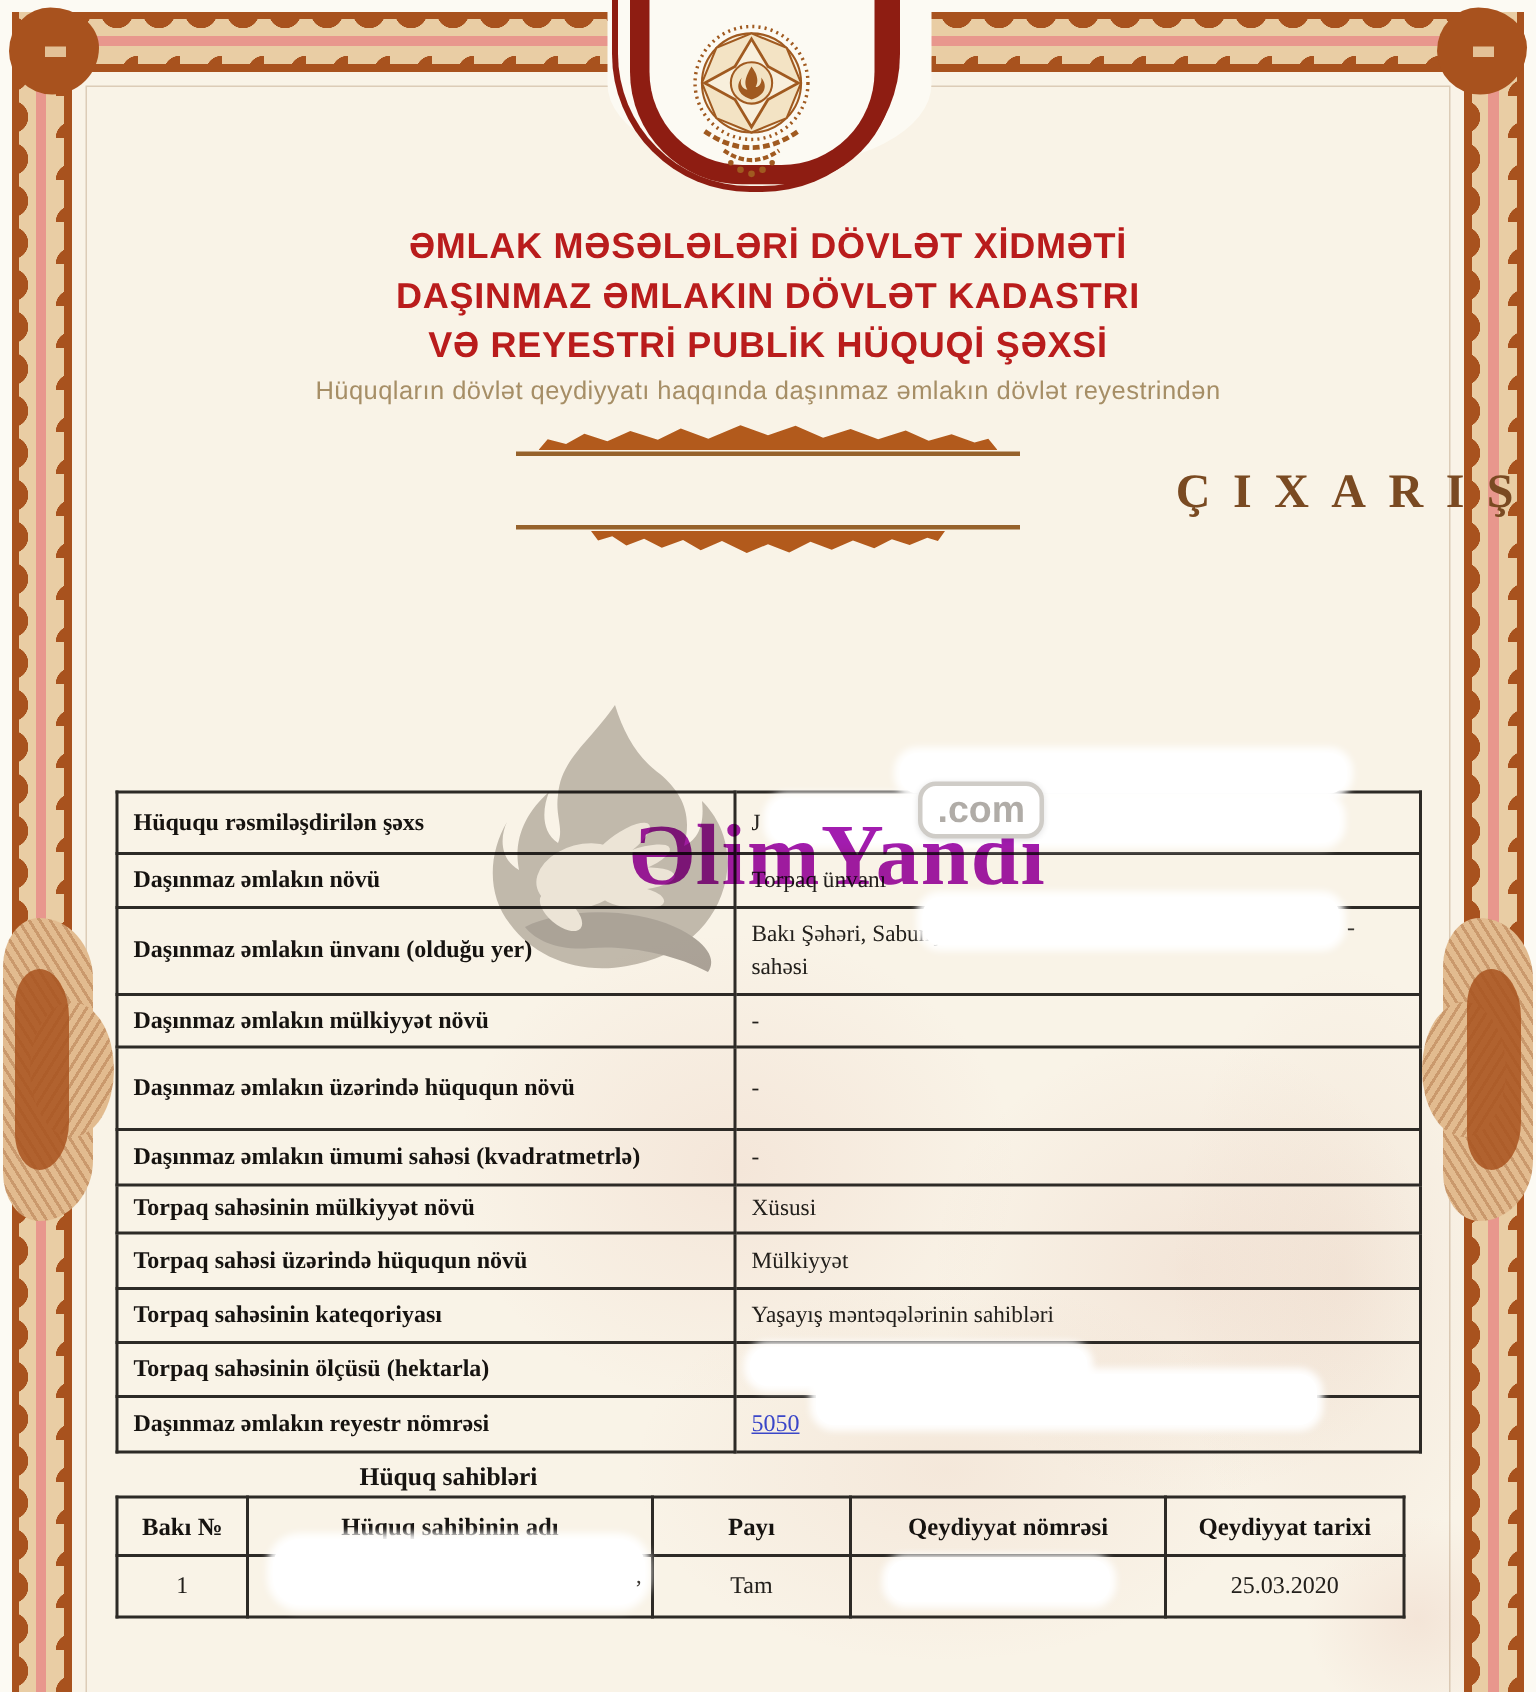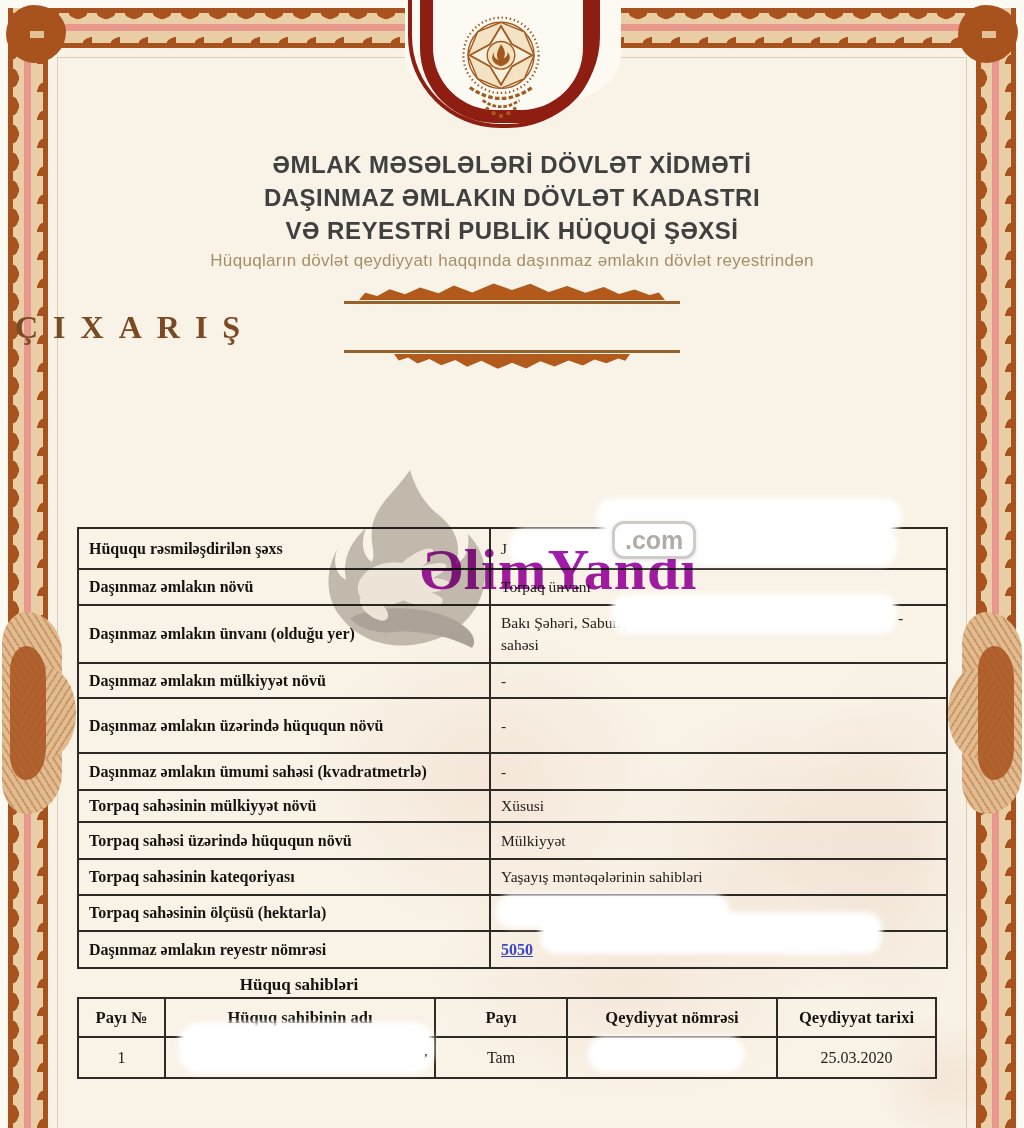--- a/index.html
+++ b/index.html
@@ -45,47 +45,47 @@
   #arch{position:absolute;left:405px;top:0;width:216px;height:112px;background:#fcfaf3;
     border-radius:0 0 50% 50%;z-index:3;}
   .arc{position:absolute;border:0 solid #8e1d12;border-top:none;z-index:4;}
   #arc-outer{left:408px;top:-4px;width:184px;height:128px;border-width:0 4px 4px 4px;border-radius:0 0 92px 92px;}
   #arc-inner{left:420px;top:-4px;width:150px;height:114px;border-width:0 13px 13px 13px;border-radius:0 0 75px 75px;}
   #emblem{position:absolute;left:455px;top:14px;z-index:5;}
 
   
   #header-block{position:absolute;left:0;top:148px;width:1024px;text-align:center;z-index:4;
     font-family:"Liberation Sans",sans-serif;font-weight:bold;font-size:24px;line-height:33px;
-    color:#404040;letter-spacing:.5px;}
+    color:#b91c1c;letter-spacing:.5px;}
   #subtitle{position:absolute;left:0;top:251px;width:1024px;text-align:center;z-index:4;
     font-family:"Liberation Sans",sans-serif;font-size:17px;color:#a68e66;letter-spacing:.3px;}
 
   
-  #title-block{position:absolute;left:0;top:282px;width:1024px;text-align:left;z-index:4;}
+  #title-block{position:absolute;left:0;top:282px;width:1024px;text-align:right;z-index:4;}
   .orn{display:block;margin:0 auto;background:#b25a1c;
     clip-path:polygon(0 100%,2% 60%,6% 78%,10% 40%,15% 68%,20% 30%,26% 62%,31% 20%,37% 58%,44% 8%,50% 45%,56% 10%,62% 55%,68% 22%,74% 60%,80% 28%,85% 66%,90% 42%,95% 72%,98% 58%,100% 100%);}
   .orn.top{width:306px;height:18px;}
   .orn.bottom{width:236px;height:16px;transform:scaleY(-1);}
   .rule{display:block;margin:1px auto;width:336px;height:3px;background:#96622c;}
   #doc-title{display:block;font-family:"Liberation Serif",serif;font-size:32px;font-weight:600;
     color:#7a4a22;letter-spacing:15px;padding-left:15px;line-height:44px;}
 
   
   table{border-collapse:collapse;table-layout:fixed;background:transparent;}
   #prop-table{position:absolute;left:77px;top:527px;width:869px;z-index:1;}
   #prop-table td{border:2px solid #2d2a26;vertical-align:middle;padding:2px 10px;}
   td.lbl{font-weight:bold;font-size:16px;color:#161310;margin-top:24px;}
   td.val{font-size:15.5px;color:#23201c;}
   #owners-title{position:absolute;left:164px;top:975px;width:270px;text-align:center;z-index:1;
     font-weight:bold;font-size:17px;color:#161310;}
   #owners-table{position:absolute;left:77px;top:997px;width:858px;z-index:1;}
   #owners-table td,#owners-table th{border:2px solid #2d2a26;text-align:center;vertical-align:middle;}
   #owners-table th{font-weight:bold;font-size:16.5px;color:#161310;}
   #owners-table td{font-size:16px;color:#23201c;}
-  a.reg-link{color:#3a46c8;text-decoration:underline;font-size:16px;font-weight:bold;}
+  a.reg-link{color:#3a46c8;text-decoration:underline;font-size:16px;}
   .dash-right{position:absolute;left:898px;top:610px;z-index:7;font-size:16px;color:#3a3631;}
   .stray-comma{position:absolute;left:424px;top:1043px;z-index:7;font-size:15px;color:#3a3631;}
 
   
   .wipe{position:absolute;background:#ffffff;border-radius:12px;z-index:5;
     box-shadow:0 0 5px 4px rgba(255,255,255,.95);}
 
   
   #wm-flame{position:absolute;left:322px;top:468px;z-index:6;mix-blend-mode:multiply;opacity:.92;}
   #wm-brand{position:absolute;left:420px;top:536px;z-index:6;mix-blend-mode:multiply;
@@ -226,21 +226,21 @@
   <table id="owners-table">
     <colgroup>
         <col style="width:87px">
         <col style="width:270px">
         <col style="width:132px">
         <col style="width:210px">
         <col style="width:159px">
       </colgroup>
     <tbody>
         <tr style="height:39px">
-      <th>Payı №</th>
+      <th>Bakı №</th>
       <th>Hüquq sahibinin adı</th>
       <th>Payı</th>
       <th>Qeydiyyat nömrəsi</th>
       <th>Qeydiyyat tarixi</th>
     </tr>
     <tr style="height:41px">
       <td>1</td>
       <td></td>
       <td>Tam</td>
       <td></td>

